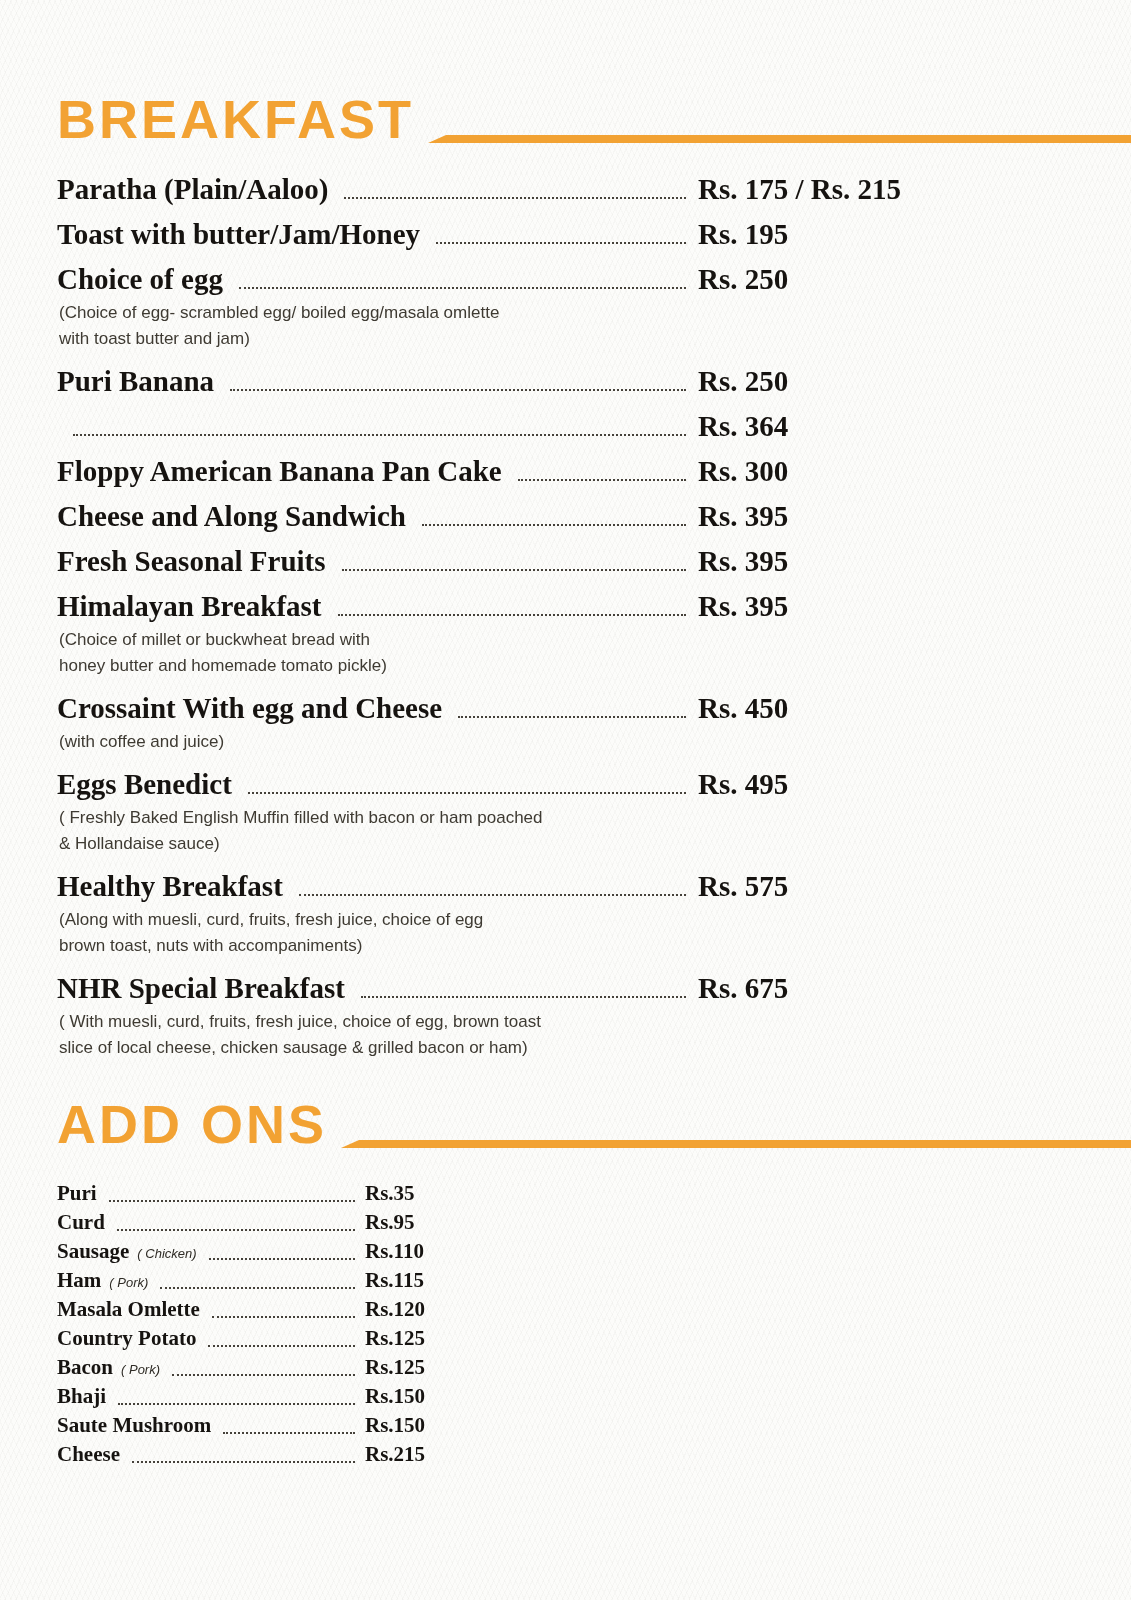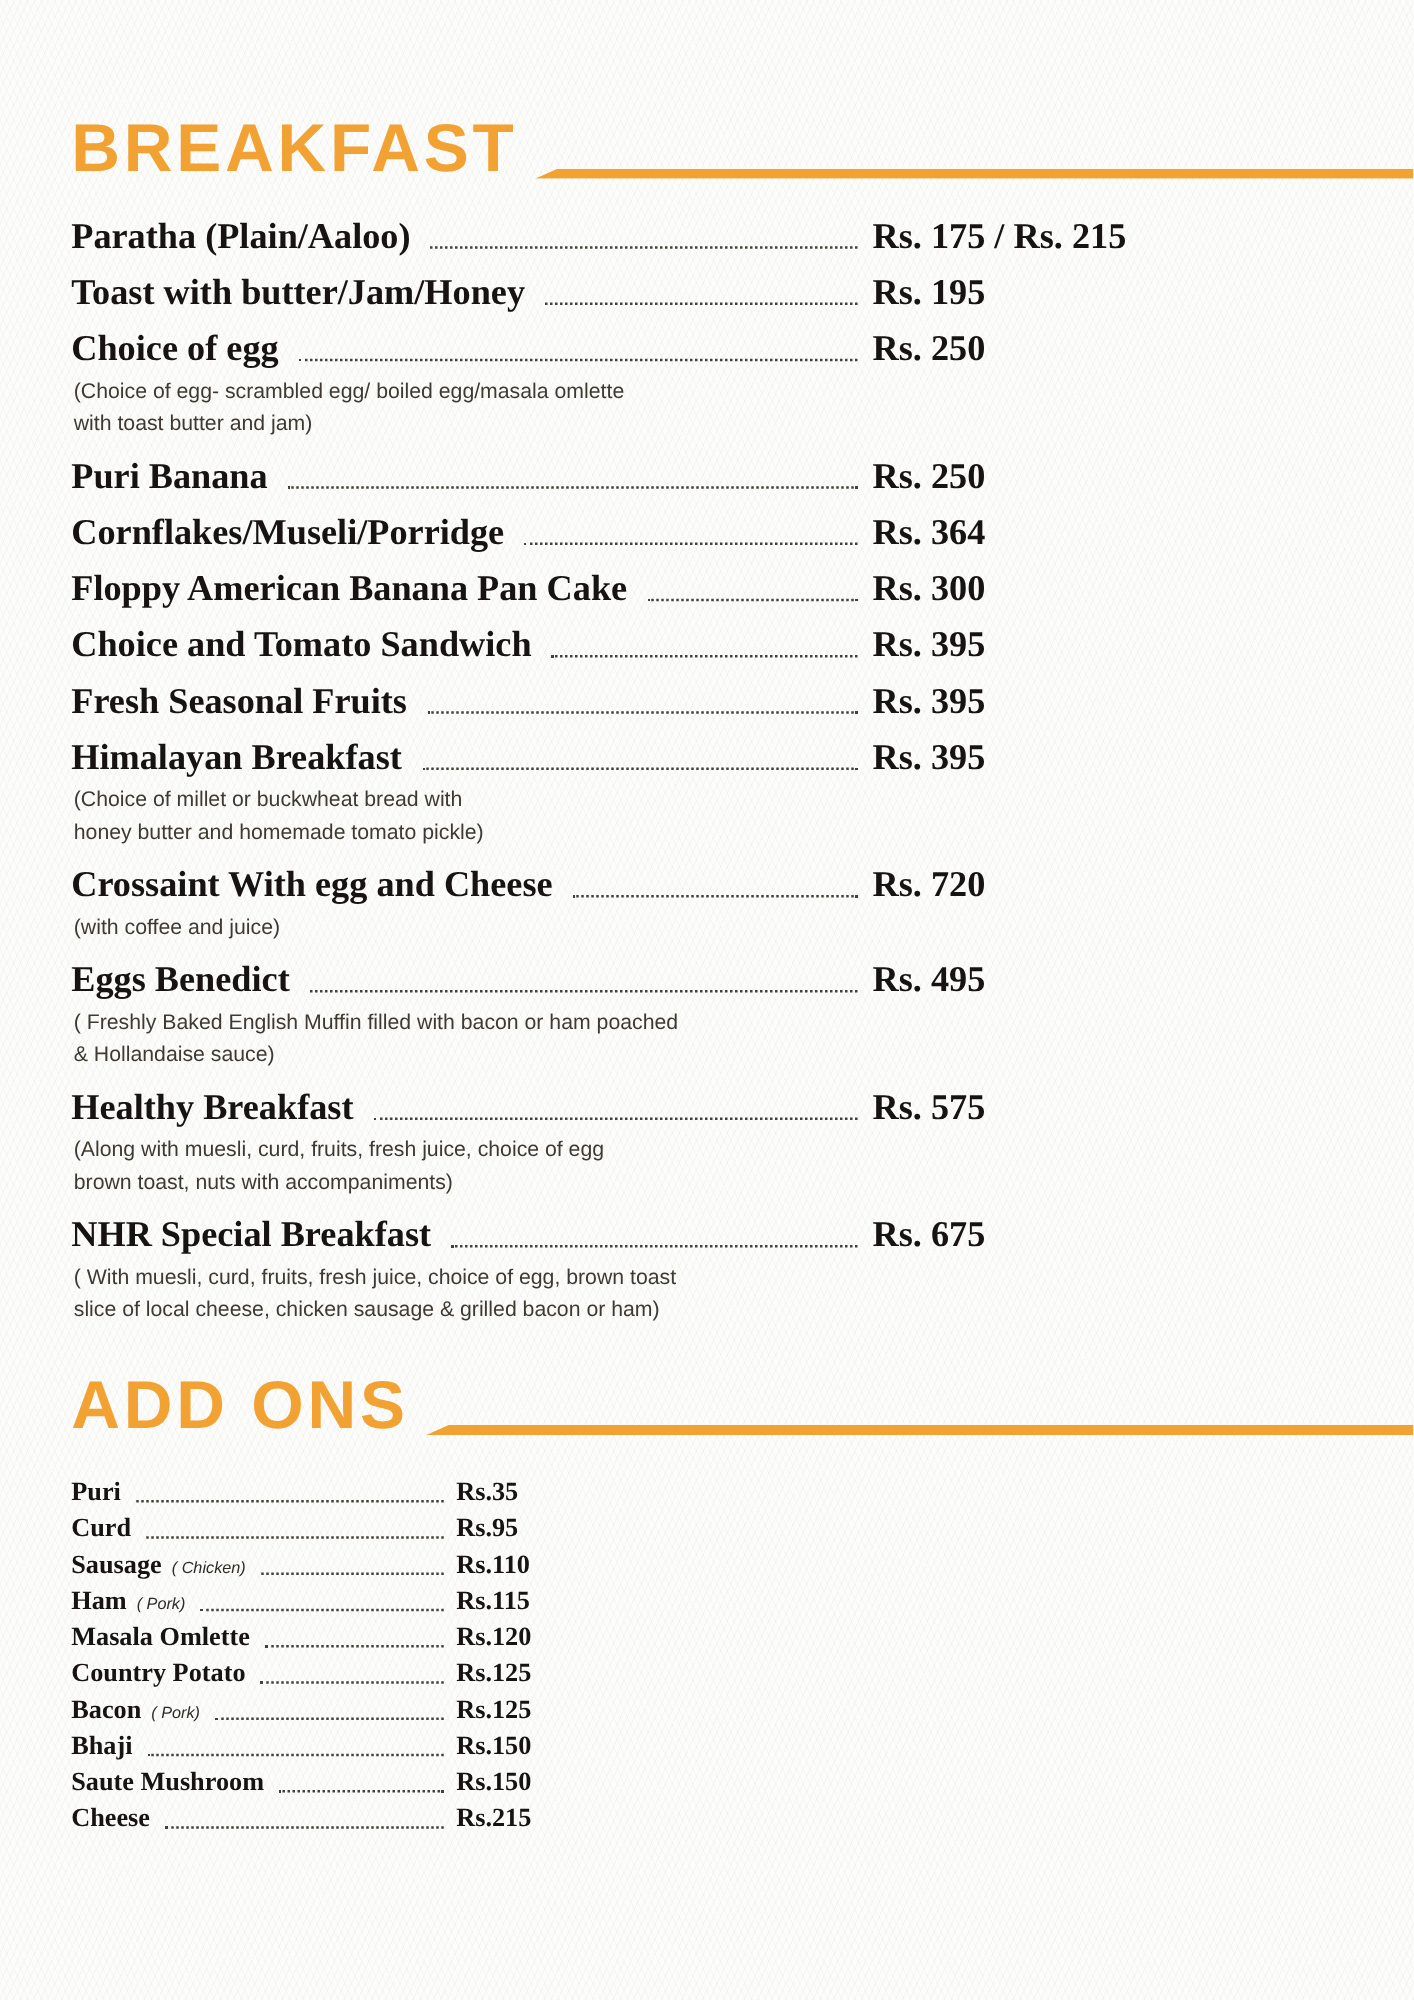--- a/index.html
+++ b/index.html
@@ -164,39 +164,38 @@
     <div class="row">
       <span class="name">Puri Banana</span>
       <span class="leader"></span>
       <span class="price">Rs. 250</span>
     </div>
 
   </li>
 
   <li class="item">
     <div class="row">
-      <span class="name">Cornflakes/Museli/Porridge</span>
       <span class="leader"></span>
       <span class="price">Rs. 364</span>
     </div>
 
   </li>
 
   <li class="item">
     <div class="row">
       <span class="name">Floppy American Banana Pan Cake</span>
       <span class="leader"></span>
       <span class="price">Rs. 300</span>
     </div>
 
   </li>
 
   <li class="item">
     <div class="row">
-      <span class="name">Choice and Tomato Sandwich</span>
+      <span class="name">Cheese and Along Sandwich</span>
       <span class="leader"></span>
       <span class="price">Rs. 395</span>
     </div>
 
   </li>
 
   <li class="item">
     <div class="row">
       <span class="name">Fresh Seasonal Fruits</span>
       <span class="leader"></span>
@@ -212,21 +211,21 @@
       <span class="price">Rs. 395</span>
     </div>
     <div class="desc">(Choice of millet or buckwheat bread with
 honey butter and homemade tomato pickle)</div>
   </li>
 
   <li class="item">
     <div class="row">
       <span class="name">Crossaint With egg and Cheese</span>
       <span class="leader"></span>
-      <span class="price">Rs. 720</span>
+      <span class="price">Rs. 450</span>
     </div>
     <div class="desc">(with coffee and juice)</div>
   </li>
 
   <li class="item">
     <div class="row">
       <span class="name">Eggs Benedict</span>
       <span class="leader"></span>
       <span class="price">Rs. 495</span>
     </div>

